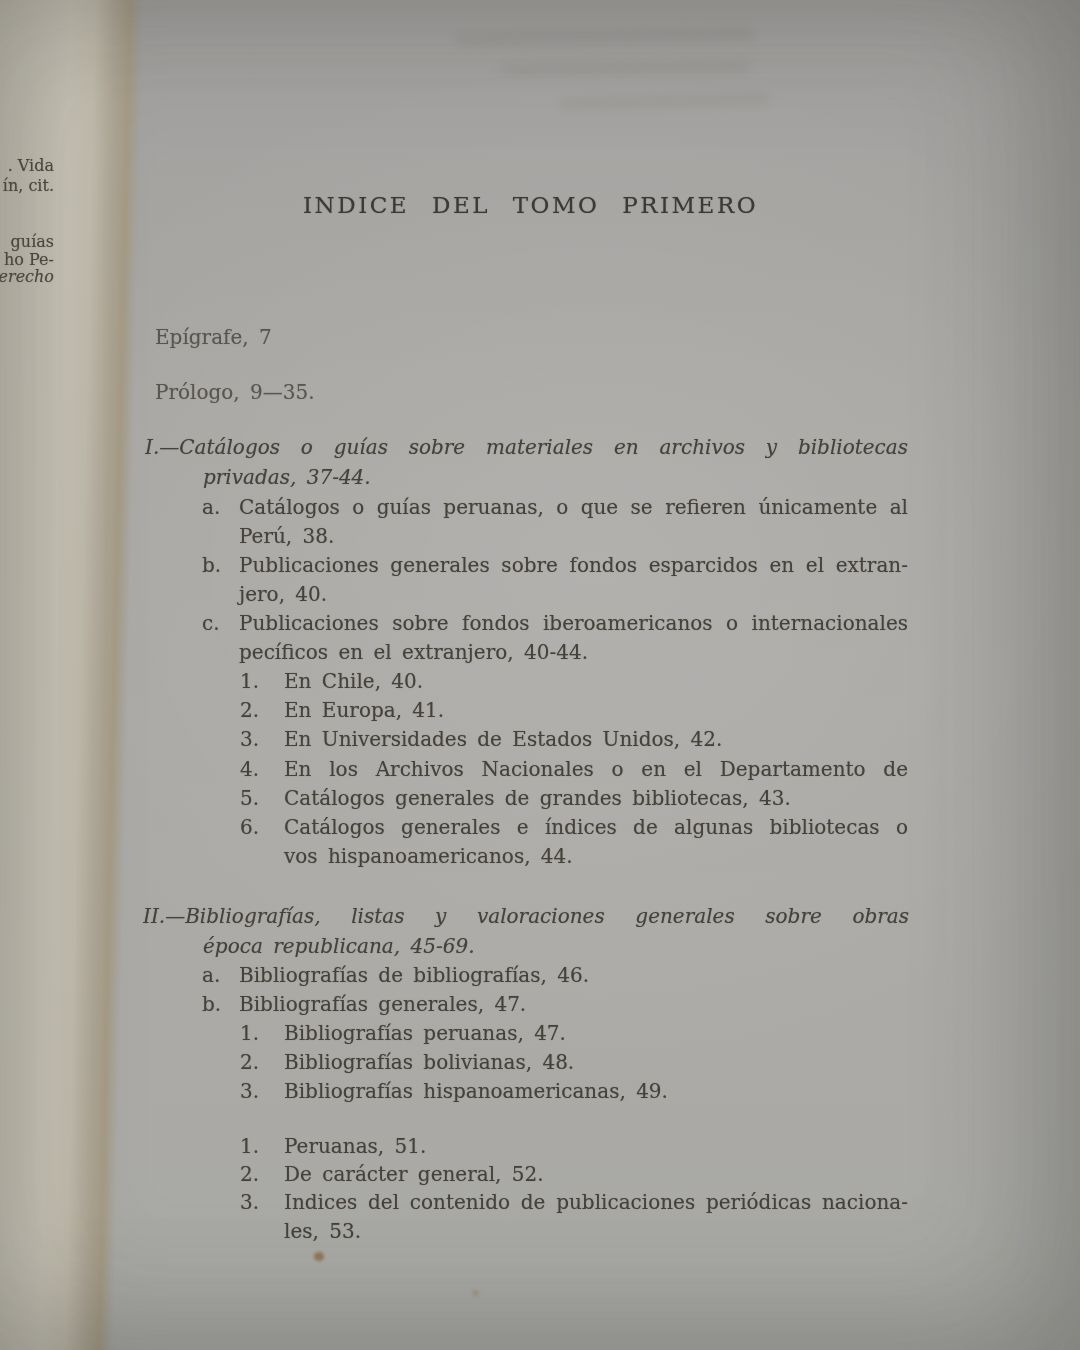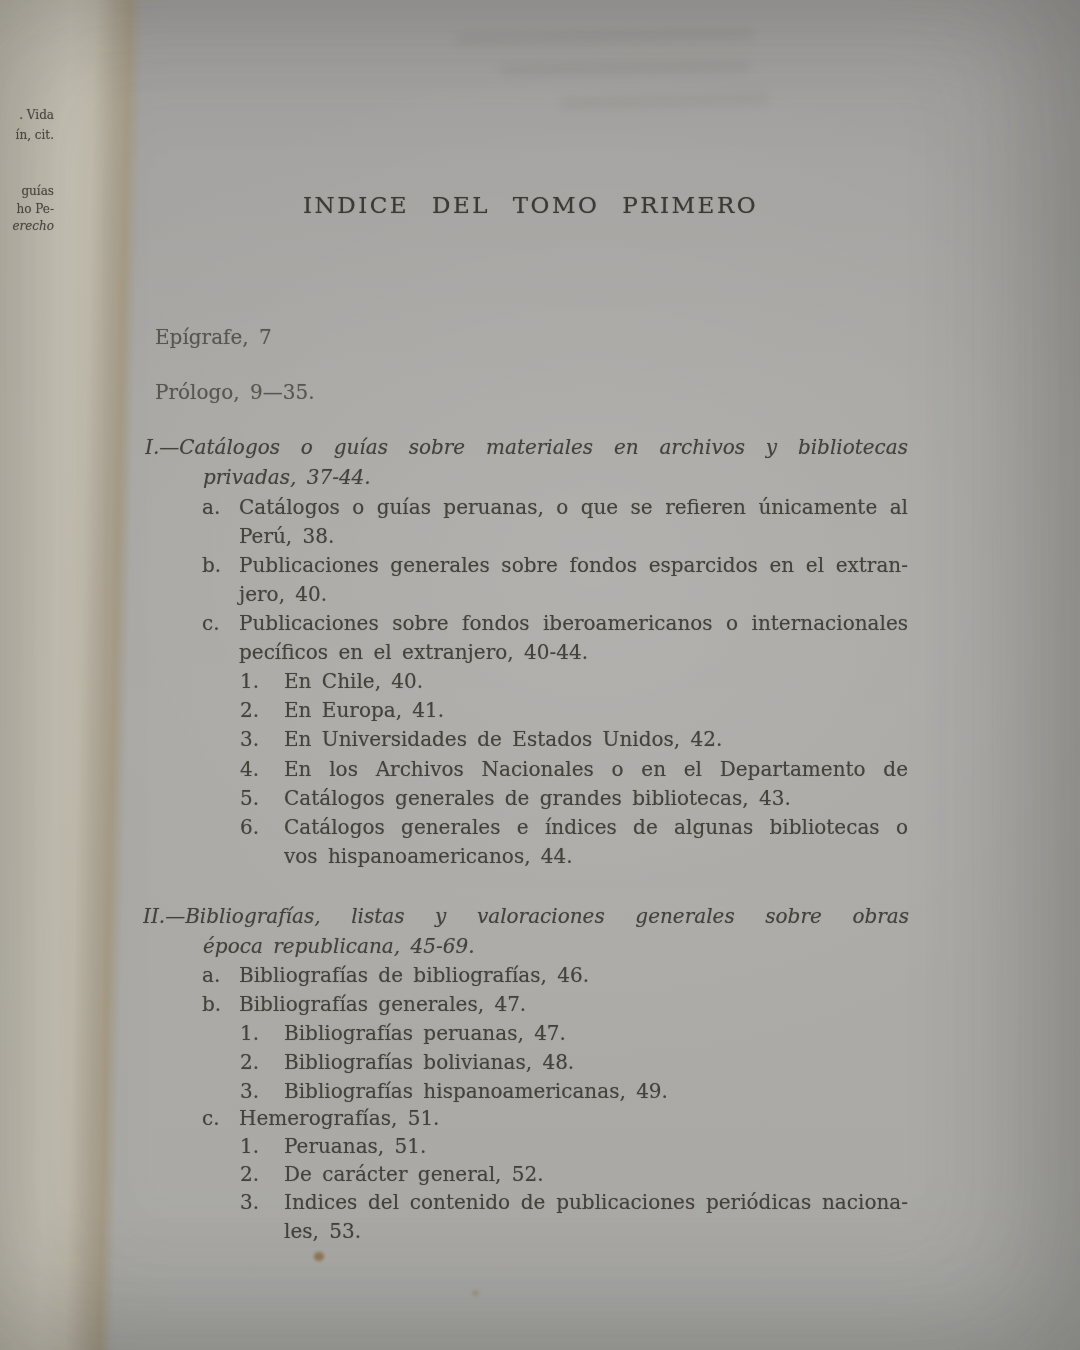--- a/index.html
+++ b/index.html
@@ -23,21 +23,21 @@
 6;filter:blur(1.2px);opacity:.85;}
   .ghost{position:absolute;background:rgba(118,116,110,.5);border-radius:8px;filter:blur(5px);opacity:.28;}
   .g1{left:455px;top:30px;width:300px;height:13px;transform:rotate(-1deg);}
   .g2{left:500px;top:62px;width:250px;height:12px;transform:rotate(-1deg);}
   .g3{left:560px;top:95px;width:210px;height:12px;transform:rotate(-1.5deg);}
   .spot1{position:absolute;left:314px;top:1252px;width:10px;height:9px;background:#8a683e;border-radius:50%;filter:blur(1.5px);opacity:.75;}
   .spot2{position:absolute;left:472px;top:1290px;width:7px;height:6px;background:#97876b;border-radius:50%;filter:blur(1.5px);opacity:.45;}
 
   .frag{
     position:absolute;right:1026px;white-space:nowrap;
-    font-size:12px;color:#4e4a42;text-shadow:0 0 1px rgba(70,65,58,.4);
+    font-size:16px;color:#4e4a42;text-shadow:0 0 1px rgba(70,65,58,.4);margin-top:48px;
   }
   .frag.it{font-style:italic;}
 
   .title{
     position:absolute;left:303px;top:192px;
     font-size:23px;letter-spacing:2.5px;word-spacing:13px;
     color:#3c3a35;text-shadow:0 0 1px rgba(60,56,50,.5);
     white-space:nowrap;
   }
 
@@ -118,21 +118,20 @@
   <div class="line cont-num" style="top:841px">vos hispanoamericanos, 44.</div>
 
   <div class="line sec2 it just" style="top:901px">II.—Bibliografías, listas y valoraciones generales sobre obras concernientes a la</div>
   <div class="line cont-sec it" style="top:931px">época republicana, 45-69.</div>
 
   <div class="line l-let" style="top:960px"><span class="mk">a.</span><span>Bibliografías de bibliografías, 46.</span></div>
   <div class="line l-let" style="top:989px"><span class="mk">b.</span><span>Bibliografías generales, 47.</span></div>
   <div class="line l-num" style="top:1018px"><span class="mk">1.</span><span>Bibliografías peruanas, 47.</span></div>
   <div class="line l-num" style="top:1047px"><span class="mk">2.</span><span>Bibliografías bolivianas, 48.</span></div>
   <div class="line l-num" style="top:1076px"><span class="mk">3.</span><span>Bibliografías hispanoamericanas, 49.</span></div>
-  <div class="line l-let" style="top:1103px"><span class="mk">c.</span><span>Hemerografías, 51.</span></div>
   <div class="line l-num" style="top:1131px"><span class="mk">1.</span><span>Peruanas, 51.</span></div>
   <div class="line l-num" style="top:1159px"><span class="mk">2.</span><span>De carácter general, 52.</span></div>
   <div class="line l-num just" style="top:1187px"><span class="mk">3.</span><span>Indices del contenido de publicaciones periódicas naciona-</span></div>
   <div class="line cont-num" style="top:1216px">les, 53.</div>
 
   <div class="spot1"></div>
   <div class="spot2"></div>
 
 
   <div class="vignette"></div>

